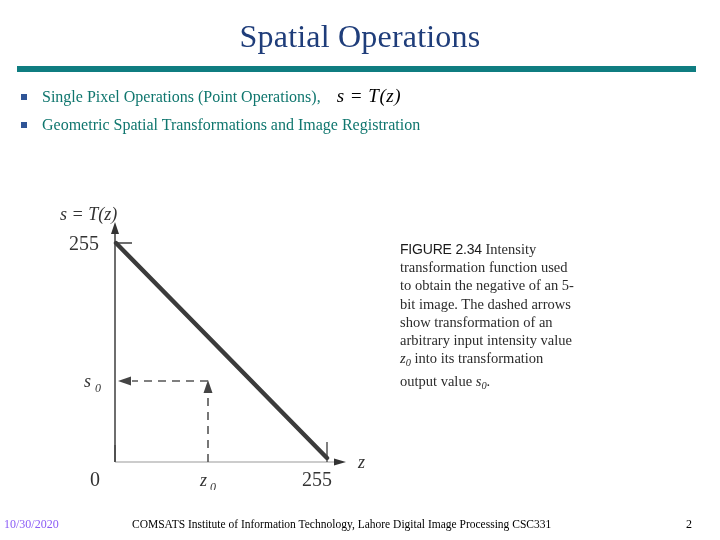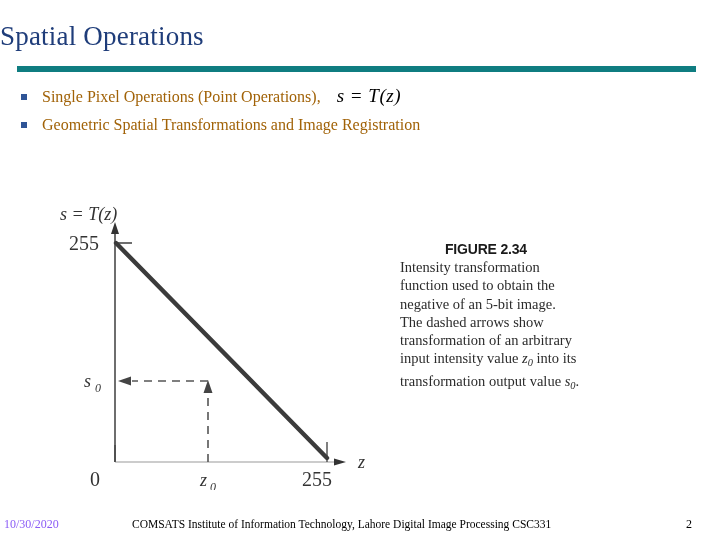--- a/index.html
+++ b/index.html
@@ -21,22 +21,23 @@
     height: 540px;
     background: #ffffff;
   }
 
   
   #slide-title {
     position: absolute;
     left: 0;
     top: 20px;
     width: 720px;
-    font-family: "Liberation Serif", serif;
-    font-size: 27px;
+    text-align: center;
+    font-family: "Liberation Serif", serif;
+    font-size: 32px;
     line-height: 32px;
     color: #1F3D7A;
     letter-spacing: 0.2px;
     white-space: nowrap;
   }
   #title-rule {
     position: absolute;
     left: 17px;
     top: 66px;
     width: 679px;
@@ -62,21 +63,21 @@
     left: 21px;
     top: 10px;
     width: 6px;
     height: 6px;
     background: #2F5496;
   }
   .bullet-text {
     font-family: "Liberation Serif", serif;
     font-size: 16px;
     line-height: 26px;
-    color: #a16207;
+    color: #0f766e;
     display: inline-block;
     vertical-align: baseline;
   }
   .bullet-math {
     font-family: "Liberation Serif", serif;
     font-size: 19px;
     font-style: italic;
     color: #000000;
     display: inline-block;
     padding-left: 16px;
@@ -103,25 +104,24 @@
     left: 360px;
     top: 50px;
     width: 180px;
     font-family: "Liberation Serif", serif;
     font-size: 14.5px;
     line-height: 18.2px;
     color: #2b2b2b;
   }
   #figure-caption .fig-label {
     font-family: "Liberation Sans", sans-serif;
-    font-weight: bold;
+    font-weight: normal;
     font-size: 14px;
     color: #1a1a1a;
     letter-spacing: -0.2px;
-    margin-left: 45px;
   }
   .sub {
     font-size: 0.72em;
     vertical-align: -0.28em;
   }
   .ital { font-style: italic; }
 
   
   #footer {
     position: absolute;

